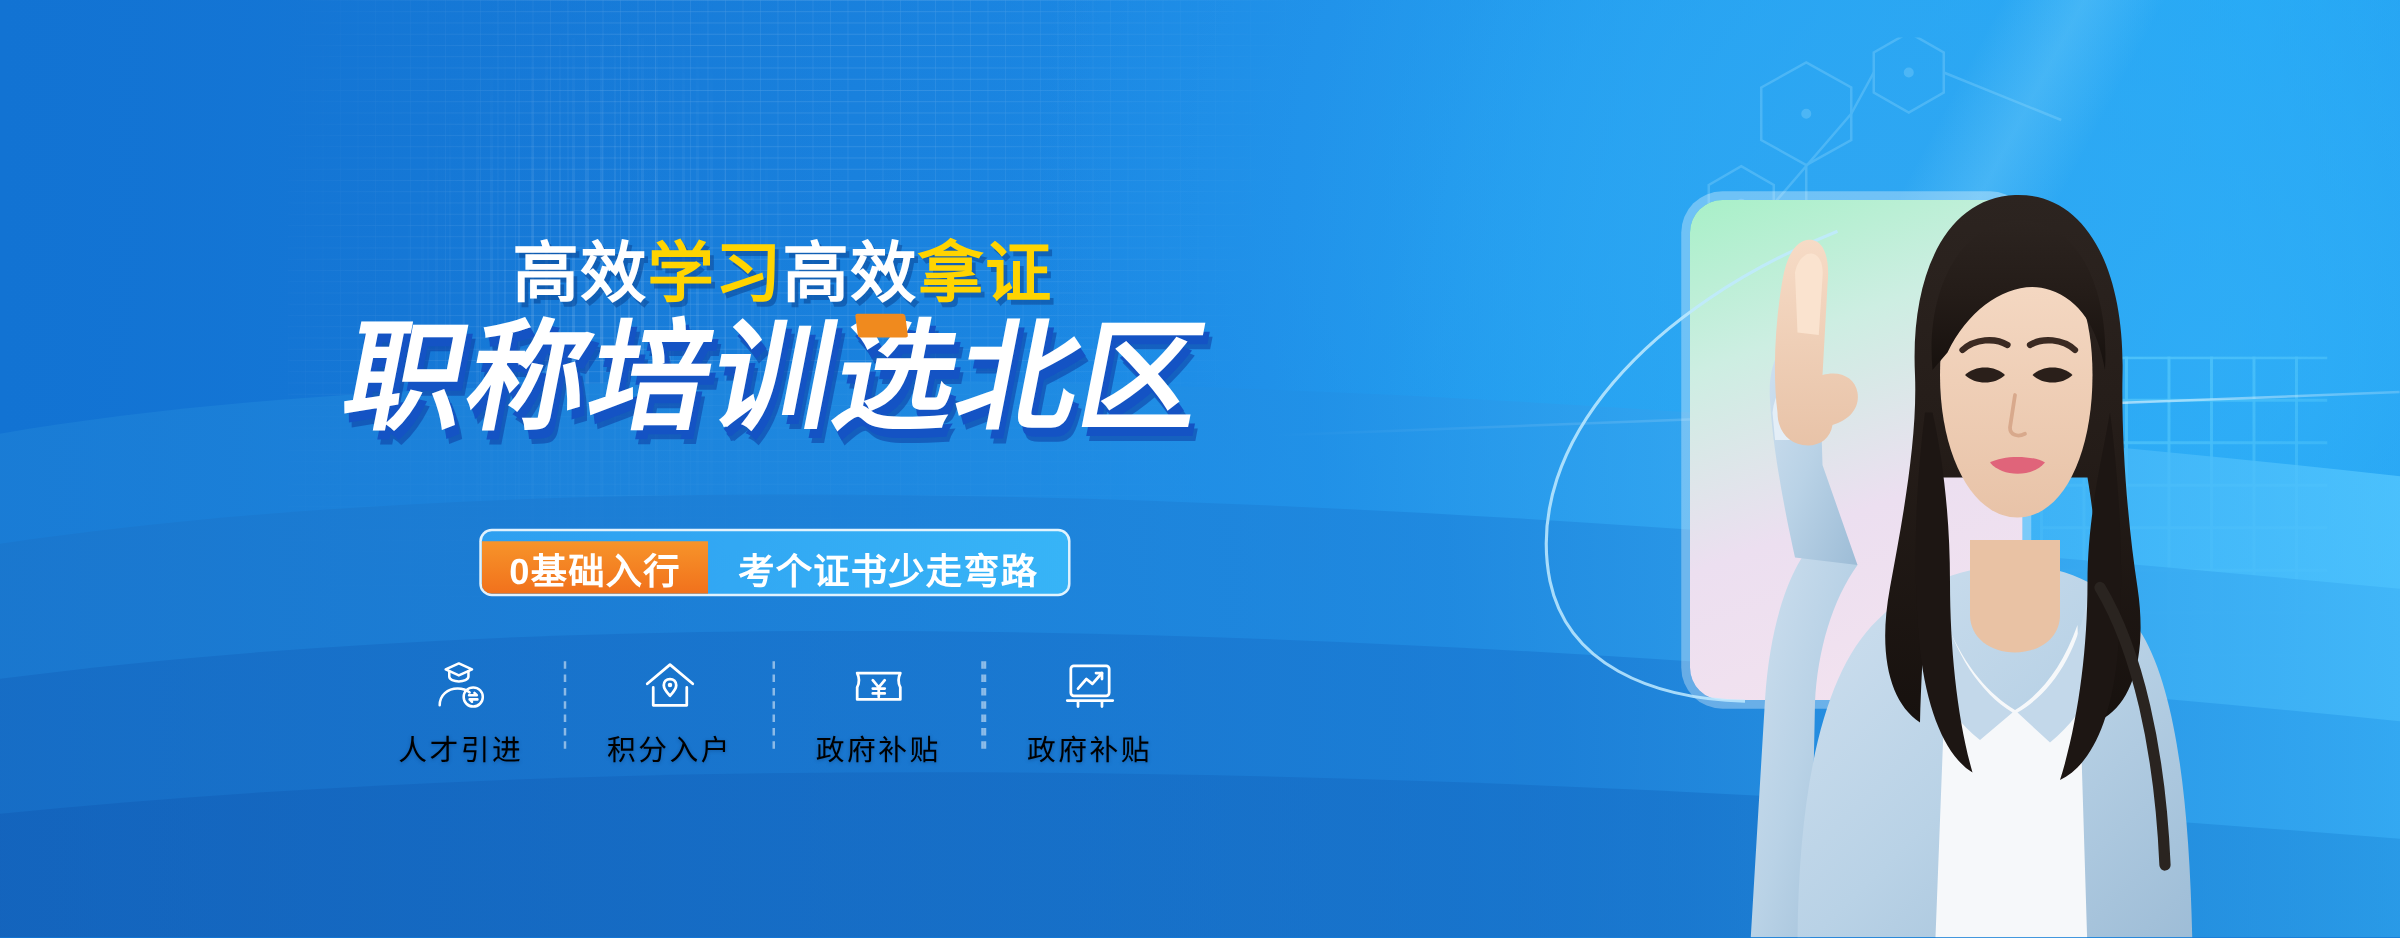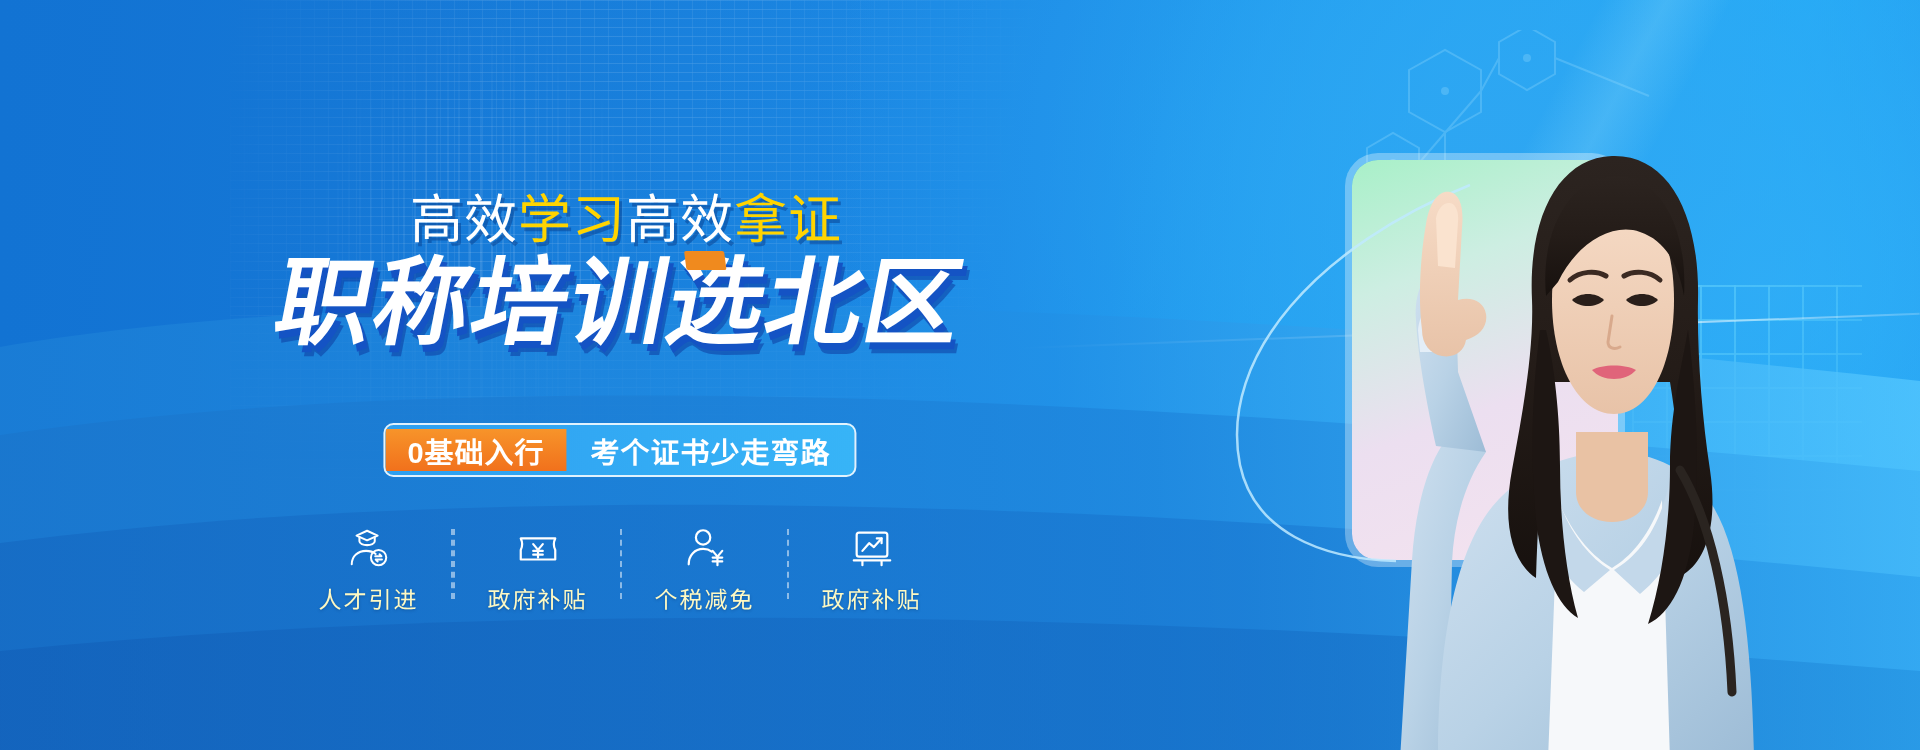--- a/index.html
+++ b/index.html
@@ -113,21 +113,21 @@
     position: absolute;
     left: 0; top: 0;
     width: 1240px; height: 750px;
   }
 
   .subhead {
     position: absolute;
     left: 0; right: 0; top: 193px;
     text-align: center;
     font-size: 53px;
-    font-weight: 400;
+    font-weight: 700;
     letter-spacing: 1px;
     line-height: 1;
     white-space: nowrap;
     text-shadow: 3px 4px 0 rgba(10,70,150,.55);
     margin-left: 12px;
   }
   .subhead .w { color: #ffffff; }
   .subhead .y { color: #ffd400; }
 
   .headline {
@@ -160,21 +160,21 @@
     transform: skewX(18deg);
     border-radius: 2px;
   }
 
   
   .badge-row {
     position: absolute;
     left: 50%; top: 423px;
     transform: translateX(-50%);
     display: flex;
-    align-items: center;
+    align-items: flex-end;
     height: 54px;
     border-radius: 10px;
     overflow: hidden;
     border: 2px solid rgba(255,255,255,.85);
     background: linear-gradient(90deg, #2e9ff0 0%, #37b4f7 100%);
   }
 
   .badge-orange {
     display: flex; align-items: center; justify-content: center;
     padding: 0 22px;
@@ -212,21 +212,21 @@
     gap: 10px;
   }
 
   .feature-icon {
     width: 46px; height: 46px;
     display: flex; align-items: center; justify-content: center;
   }
   .feature-icon svg { width: 46px; height: 46px; display: block; }
 
   .feature-label {
-    color: #fef9c3;
+    color: #000000;
     font-size: 23px;
     letter-spacing: 2px;
     white-space: nowrap;
     text-shadow: 0 1px 3px rgba(0,40,90,.35);
   }
 
   .feature-div {
     width: 0; height: 70px;
     margin-top: 4px;
     border-left: 2px dashed rgba(255,255,255,.50);
@@ -395,45 +395,46 @@
             <path d="M6 41 C6 32.5 12.5 27 21 27 C25 27 28.5 28.2 31 30.2"></path>
             <circle cx="34" cy="34" r="8"></circle>
             <path d="M30.5 32.5 H37 M37 32.5 L35 30.5 M37.5 36 H31 M31 36 L33 38"></path>
           </svg>
         </span>
         <span class="feature-label">人才引进</span>
       </div>
 
       <div class="feature-div"></div>
 
+      <div class="feature">
+        <span class="feature-icon">
+          <svg viewBox="0 0 48 48" fill="none" stroke="#ffffff" stroke-width="2.3" stroke-linecap="round" stroke-linejoin="round">
+            <path d="M5 23 L24 7 L43 23"></path>
+            <path d="M10 26 V41 H38 V26"></path>
+            <path d="M24 19 C27 19 29.2 21.3 29.2 24.2 C29.2 27.6 24 33 24 33 C24 33 18.8 27.6 18.8 24.2 C18.8 21.3 21 19 24 19 Z"></path>
+            <circle cx="24" cy="24" r="1.9" fill="#ffffff" stroke="none"></circle>
+          </svg>
+        </span>
+        <span class="feature-label">积分入户</span>
+      </div>
 
       <div class="feature-div"></div>
 
       <div class="feature">
         <span class="feature-icon">
           <svg viewBox="0 0 48 48" fill="none" stroke="#ffffff" stroke-width="2.3" stroke-linecap="round" stroke-linejoin="round">
             <path d="M6 14 H42 C40 18 40 22 42 26 V36 H6 V26 C8 22 8 18 6 14 Z"></path>
             <path d="M19 20 L24 26 L29 20 M19 27 H29 M19 31 H29 M24 26 V34"></path>
           </svg>
         </span>
         <span class="feature-label">政府补贴</span>
       </div>
 
       <div class="feature-div"></div>
 
-      <div class="feature">
-        <span class="feature-icon">
-          <svg viewBox="0 0 48 48" fill="none" stroke="#ffffff" stroke-width="2.3" stroke-linecap="round" stroke-linejoin="round">
-            <circle cx="22" cy="13" r="7.5"></circle>
-            <path d="M7 41 C7 31.5 13.5 25 22 25 C25.5 25 28.6 26 31 27.8"></path>
-            <path d="M32 27 L37 33 L42 27 M32 34 H42 M32 38 H42 M37 33 V42"></path>
-          </svg>
-        </span>
-        <span class="feature-label">个税减免</span>
-      </div>
 
       <div class="feature-div"></div>
 
       <div class="feature">
         <span class="feature-icon">
           <svg viewBox="0 0 48 48" fill="none" stroke="#ffffff" stroke-width="2.3" stroke-linecap="round" stroke-linejoin="round">
             <rect x="8" y="8" width="32" height="25" rx="2.5"></rect>
             <path d="M14 27 L21 19 L26 23 L34 14"></path>
             <path d="M29 14 H34 V19"></path>
             <path d="M5 37 H43 M14 37 V42 M34 37 V42"></path>

